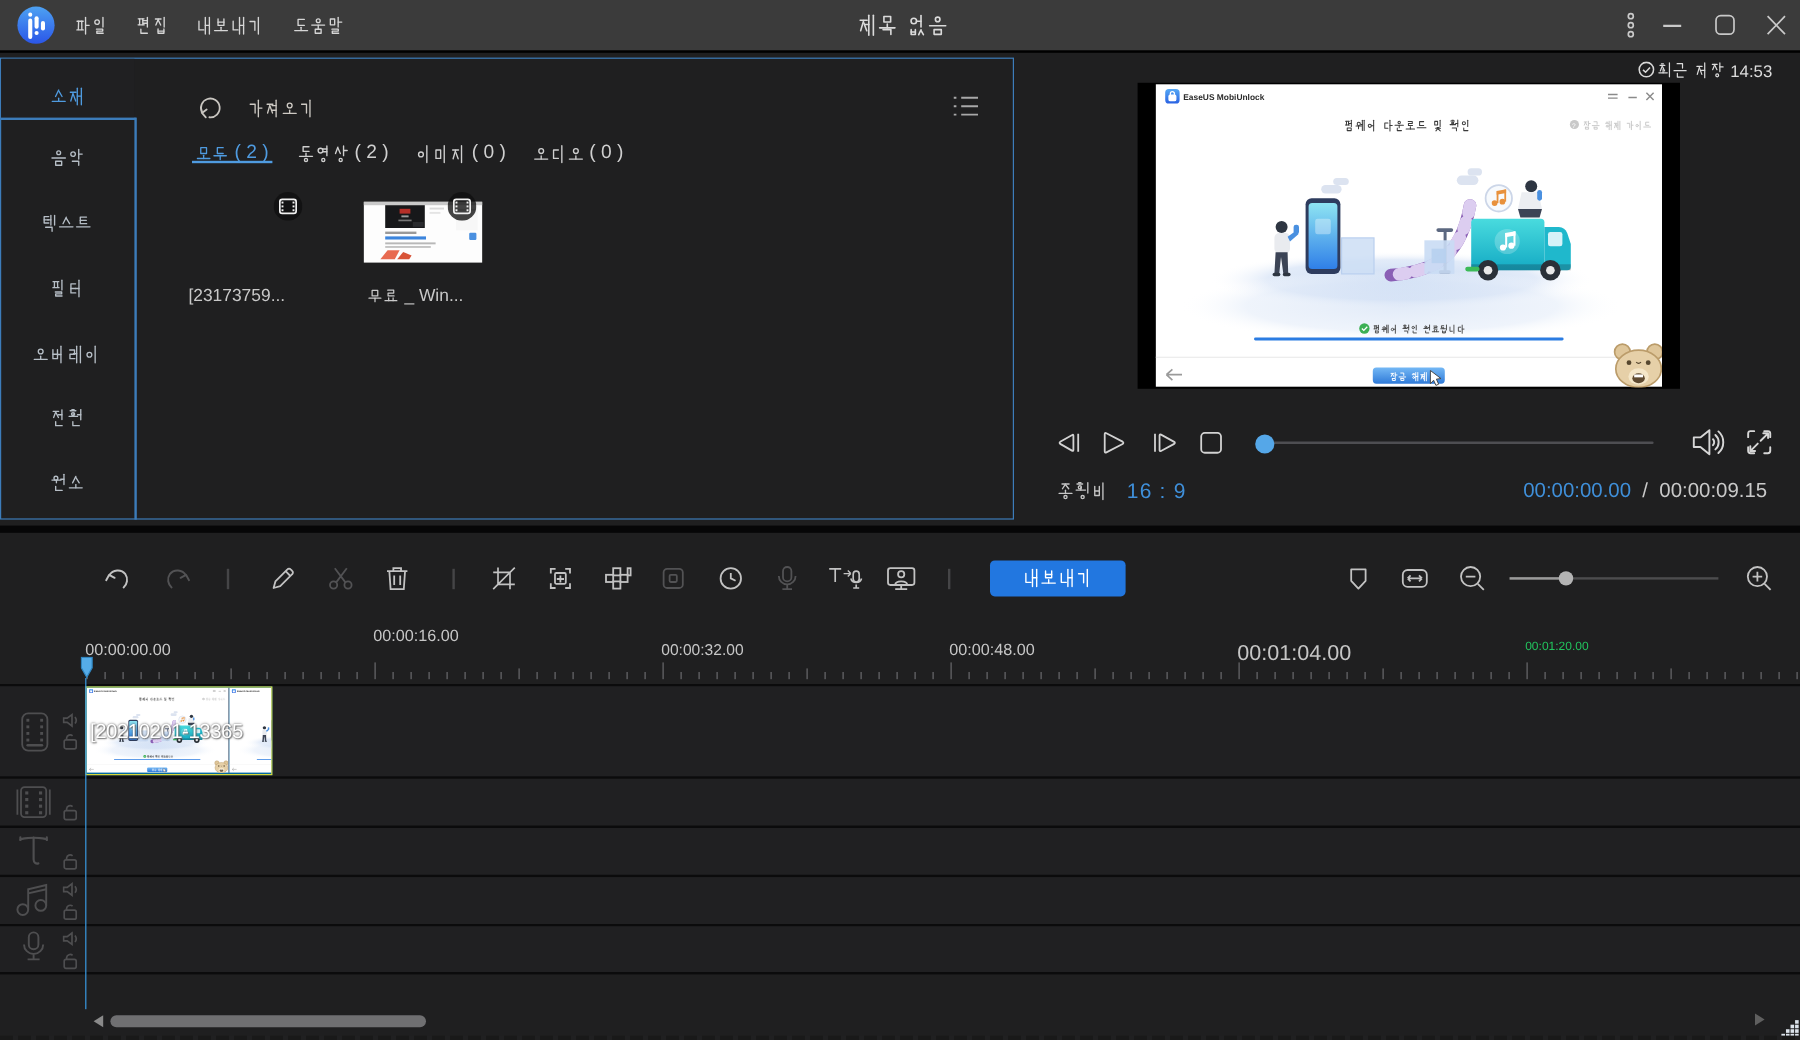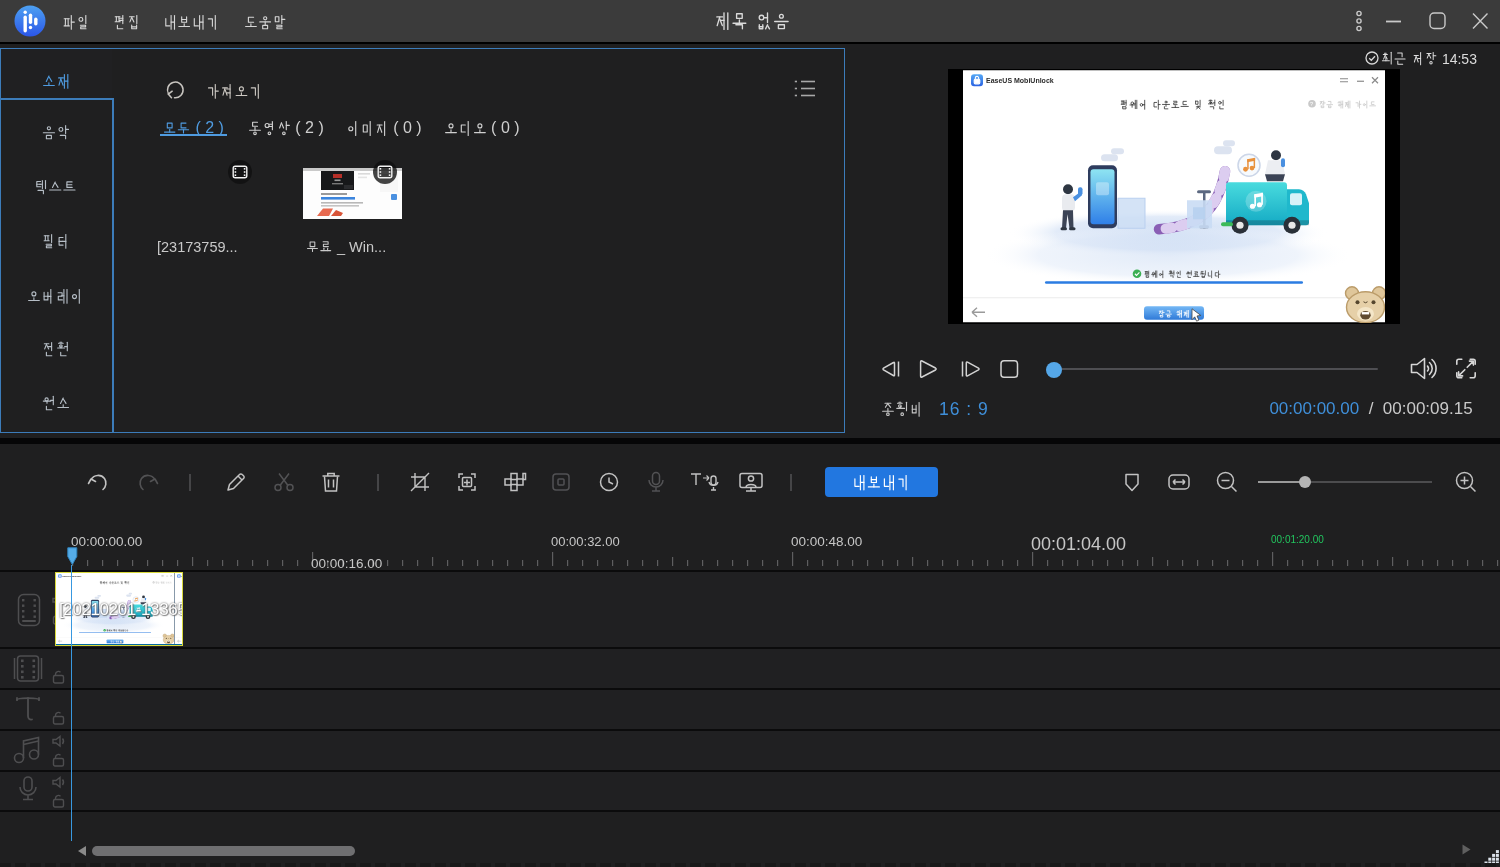--- a/index.html
+++ b/index.html
@@ -988,21 +988,21 @@
     <rect x="1392.0" y="557" width="1.2" height="9" fill="#5e5e60"></rect>
     <rect x="1407.0" y="560" width="1.2" height="6" fill="#5e5e60"></rect>
     <rect x="1422.0" y="560" width="1.2" height="6" fill="#5e5e60"></rect>
     <rect x="1437.0" y="560" width="1.2" height="6" fill="#5e5e60"></rect>
     <rect x="1452.0" y="560" width="1.2" height="6" fill="#5e5e60"></rect>
     <rect x="1467.0" y="560" width="1.2" height="6" fill="#5e5e60"></rect>
     <rect x="1482.0" y="560" width="1.2" height="6" fill="#5e5e60"></rect>
     <rect x="1497.0" y="560" width="1.2" height="6" fill="#5e5e60"></rect>
   </svg>
 <div class="abs" style="left:71px;top:534px;width:95px;height:15px;color:#c6c6c6;font-size:13.5px">00:00:00.00</div>
-<div class="abs" style="left:311px;top:556px;width:95px;height:15px;color:#c6c6c6;font-size:13.5px">00:00:16.00</div>
+<div class="abs" style="left:311px;top:522px;width:95px;height:15px;color:#c6c6c6;font-size:13.5px">00:00:16.00</div>
 <div class="abs" style="left:551px;top:534px;width:95px;height:15px;color:#c6c6c6;font-size:13px">00:00:32.00</div>
 <div class="abs" style="left:791px;top:534px;width:95px;height:15px;color:#c6c6c6;font-size:13.5px">00:00:48.00</div>
 <div class="abs" style="left:1031px;top:534px;width:95px;height:15px;color:#c6c6c6;font-size:18px">00:01:04.00</div>
 <div class="abs" style="left:1271px;top:534px;width:95px;height:15px;color:#22c55e;font-size:10px">00:01:20.00</div>
 <div class="abs" style="left:0px;top:570px;width:1500px;height:2px;background:#0b0b0c"></div>
 <div class="abs" style="left:0px;top:572px;width:1500px;height:75px;background:#202022"></div>
 <div class="abs" style="left:0px;top:647px;width:1500px;height:2px;background:#0b0b0c"></div>
 <div class="abs" style="left:0px;top:649px;width:1500px;height:39px;background:#202022"></div>
 <div class="abs" style="left:0px;top:688px;width:1500px;height:2px;background:#0b0b0c"></div>
 <div class="abs" style="left:0px;top:690px;width:1500px;height:39px;background:#202022"></div>
@@ -1105,21 +1105,21 @@
       <path d="M1 4.5 H4 L8 1.5 V11 L4 8 H1 Z"></path>
       <path d="M10.5 3.5 A4.5 4.5 0 0 1 10.5 9"></path>
     </g>
   </svg>
 <svg class="abs" style="left:52px;top:794px;" width="14" height="15" viewBox="0 0 14 15">
     <g stroke="#4e4e50" stroke-width="1.4" fill="none">
       <rect x="1.5" y="5.5" width="10" height="7.5" rx="1.5"></rect>
       <path d="M3.5 5.5 V4 A3 3 0 0 1 8.5 2.2"></path>
     </g>
   </svg>
-<div class="abs" style="left:55px;top:572px;width:128px;height:74px;border:1.5px solid #d8d83a;background:#0369a1;overflow:hidden">
+<div class="abs" style="left:71px;top:572px;width:156px;height:74px;border:1.5px solid #d8d83a;background:#0369a1;overflow:hidden">
     <svg style="position:absolute;left:0;top:0" width="118" height="71" viewBox="0 0 422 252" preserveAspectRatio="none">
       <defs>
 <linearGradient id="phg" x1="0" y1="0" x2="0" y2="1">
           <stop offset="0" stop-color="#8ee4f2"></stop>
           <stop offset="1" stop-color="#2f7fe8"></stop>
         </linearGradient>
 <linearGradient id="trk" x1="0" y1="0" x2="0" y2="1">
           <stop offset="0" stop-color="#49dbde"></stop>
           <stop offset="1" stop-color="#14aac4"></stop>
         </linearGradient>

